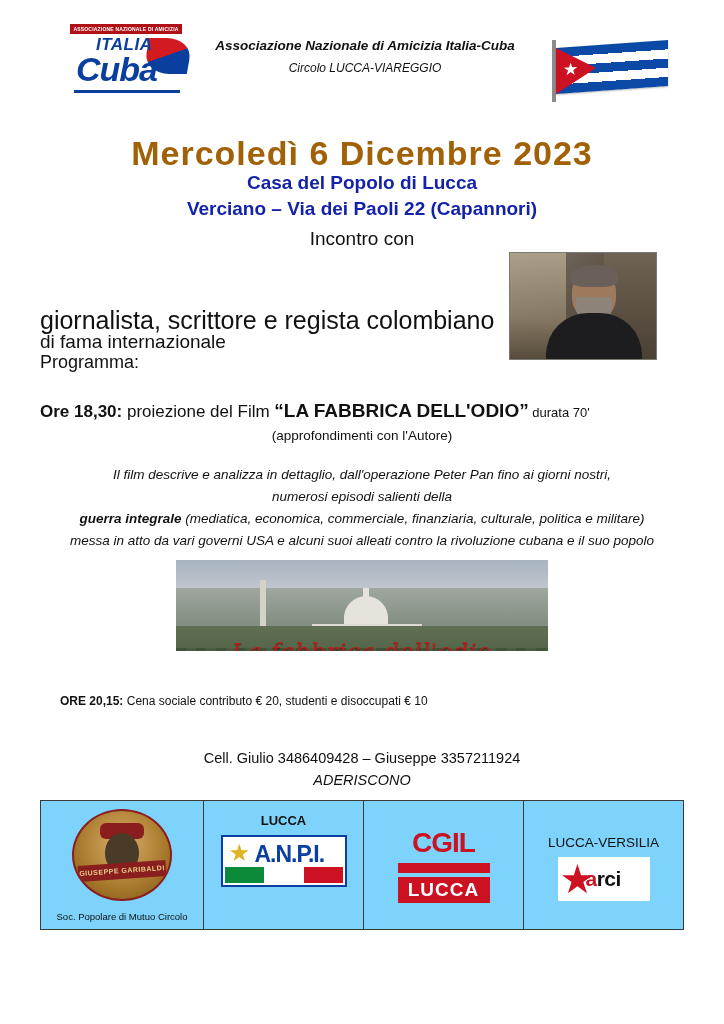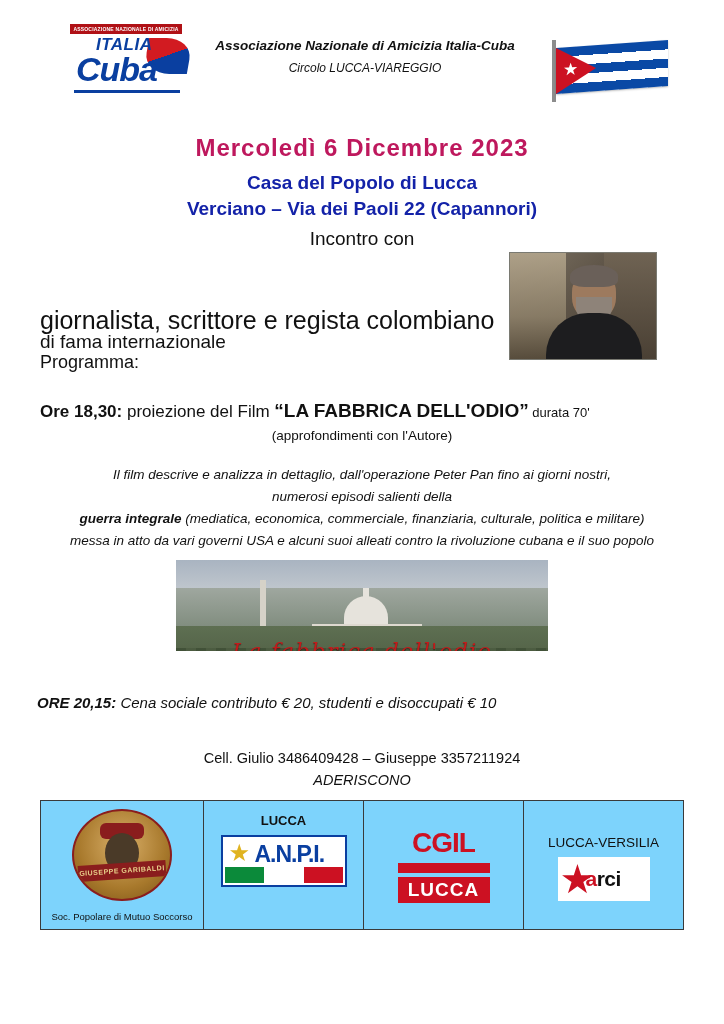--- a/index.html
+++ b/index.html
@@ -161,23 +161,23 @@
     line-height: 17px;
   }
 
   
   .date-line {
     position: absolute;
     top: 134px;
     left: 0;
     width: 724px;
     text-align: center;
-    font-size: 24px;
-    font-weight: bold;
-    color: #be185d;
+    font-size: 34px;
+    font-weight: bold;
+    color: #a16207;
     letter-spacing: 1px;
   }
   .venue1 {
     position: absolute;
     top: 172px;
     left: 0;
     width: 724px;
     text-align: center;
     font-size: 19px;
     font-weight: bold;
@@ -411,25 +411,24 @@
     font-size: 23px;
     color: #c11b1b;
     text-shadow: 0 1px 1px rgba(0,0,0,.45);
     letter-spacing: 1px;
   }
 
   
   .ore2015 {
     position: absolute;
     top: 694px;
-    left: 37px;
+    left: 60px;
     width: 640px;
-    font-size: 15px;
-    color: #111;
-    font-style: italic;
+    font-size: 12px;
+    color: #111;
   }
   .ore2015 .b { font-weight: bold; }
   .posti {
     position: absolute;
     top: 730px;
     left: 0;
     width: 724px;
     text-align: center;
     font-size: 14.5px;
     color: #111;
@@ -734,21 +733,21 @@
   <div class="aderiscono">ADERISCONO</div>
 
   <div class="sponsors">
 
     <div class="sponsor-box sponsor-1">
       <div class="gari-medal">
         <div class="gari-cap"></div>
         <div class="gari-face"></div>
         <div class="gari-ribbon">GIUSEPPE GARIBALDI</div>
       </div>
-      <div class="gari-caption">Soc. Popolare di Mutuo Soccorso</div>
+      <div class="gari-caption">Soc. Popolare di Mutuo Circolo</div>
     </div>
 
     <div class="sponsor-box sponsor-2">
       <div class="anpi-title">LUCCA</div>
       <div class="anpi-box">
         <div class="anpi-star">★</div>
         <div class="anpi-text">A.N.P.I.</div>
         <div class="anpi-tricolor"></div>
       </div>
     </div>

